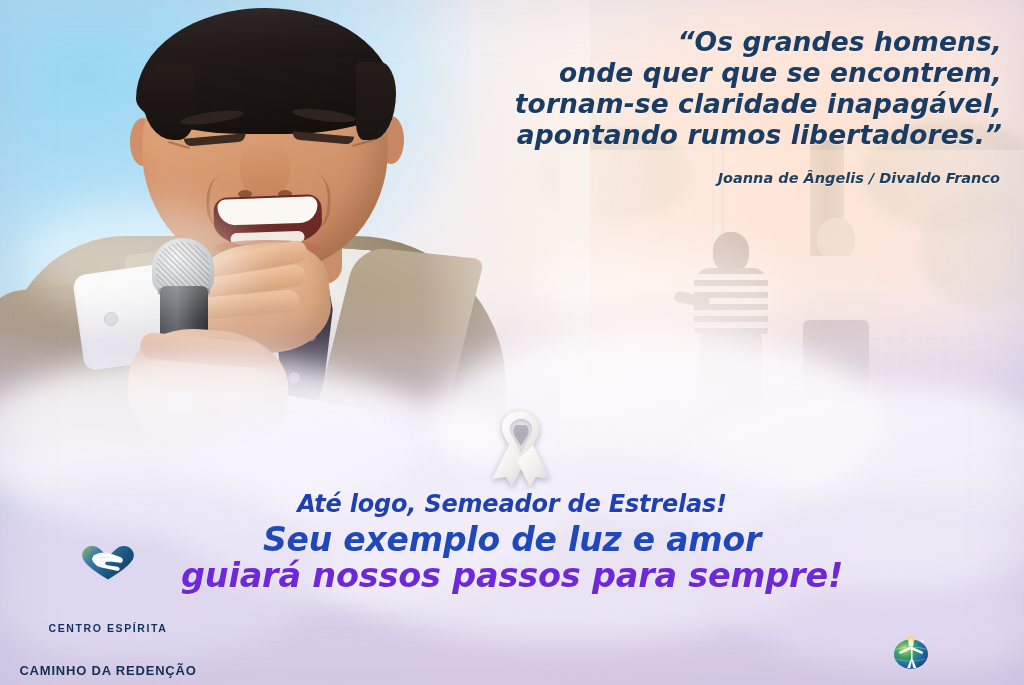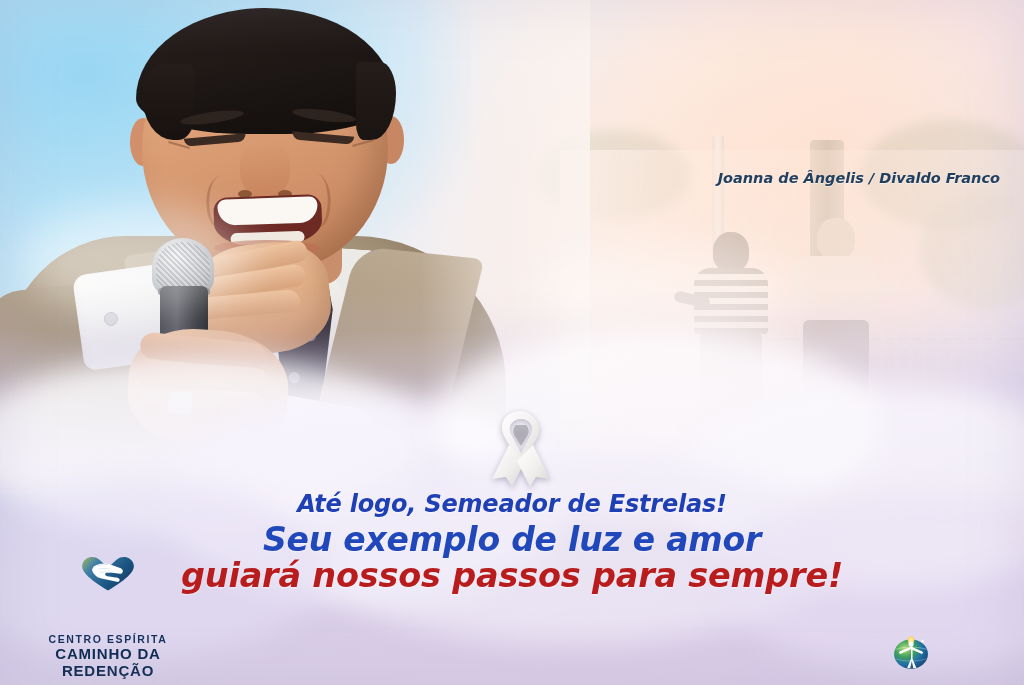--- a/index.html
+++ b/index.html
@@ -275,30 +275,30 @@
 
   
   .headline{
     position:absolute;left:0;right:0;top:486px;text-align:center;
     font-family:"DejaVu Sans",sans-serif;
     font-style:italic;font-weight:700;
     line-height:36px;letter-spacing:-.2px;
   }
   .hl1{display:block;font-size:24px;color:#1f3fb4;text-shadow:0 1px 2px rgba(255,255,255,.5);}
   .hl2{display:block;font-size:33px;color:#2048bb;text-shadow:0 1px 2px rgba(255,255,255,.5);}
-  .hl3{display:block;font-size:33.5px;color:#b91c1c;text-shadow:0 1px 2px rgba(255,255,255,.5);}
+  .hl3{display:block;font-size:33.5px;color:#6d28d9;text-shadow:0 1px 2px rgba(255,255,255,.5);}
 
   
   .logo-left{position:absolute;left:8px;bottom:6px;width:200px;text-align:center;}
   .logo-right{position:absolute;right:8px;bottom:8px;width:210px;text-align:center;}
   .logo-mark{display:block;margin:0 auto 2px;}
   .cer-l1{font-size:10.5px;font-weight:700;color:#14325c;letter-spacing:1.6px;line-height:12px;
     font-family:"Liberation Sans",sans-serif;margin-top:36px;}
-  .cer-l2{font-size:15px;font-weight:700;color:#0e2a50;letter-spacing:.8px;line-height:17px;
-    font-family:"Liberation Sans",sans-serif;}
+  .cer-l2{font-size:13px;font-weight:700;color:#0e2a50;letter-spacing:.8px;line-height:17px;
+    font-family:"Liberation Sans",sans-serif;margin-top:28px;}
   .mdc-l1{font-size:16px;font-weight:700;color:#132f60;letter-spacing:.6px;line-height:18px;
     font-family:"Liberation Sans",sans-serif;}
 
   .vignette{position:absolute;inset:0;pointer-events:none;
     box-shadow:inset 0 0 60px rgba(150,140,175,.18);}
 </style>
 </head>
 <body>
 
 <div id="poster">
@@ -392,20 +392,26 @@
   <div class="cloud c8"></div>
   <div class="cloud c9"></div>
   <div class="cloud c1"></div>
   <div class="cloud c2"></div>
   <div class="cloud c3"></div>
   <div class="cloud c4"></div>
   <div class="cloud c5"></div>
   <div class="cloud c6"></div>
   <div class="cloud c7"></div>
 
+  <div class="quote">
+    <span class="ql">“Os grandes homens,</span>
+    <span class="ql">onde quer que se encontrem,</span>
+    <span class="ql">tornam-se claridade inapagável,</span>
+    <span class="ql">apontando rumos libertadores.”</span>
+  </div>
   <div class="quote-author">Joanna de Ângelis / Divaldo Franco</div>
 
   <div class="ribbon">
     <svg viewBox="0 0 86 82" width="86" height="82" aria-hidden="true">
       <defs>
         <linearGradient id="rg" x1="0" y1="0" x2="1" y2="1">
           <stop offset="0%" stop-color="#ffffff"></stop>
           <stop offset="55%" stop-color="#f1efee"></stop>
           <stop offset="100%" stop-color="#d9d6d6"></stop>
         </linearGradient>

